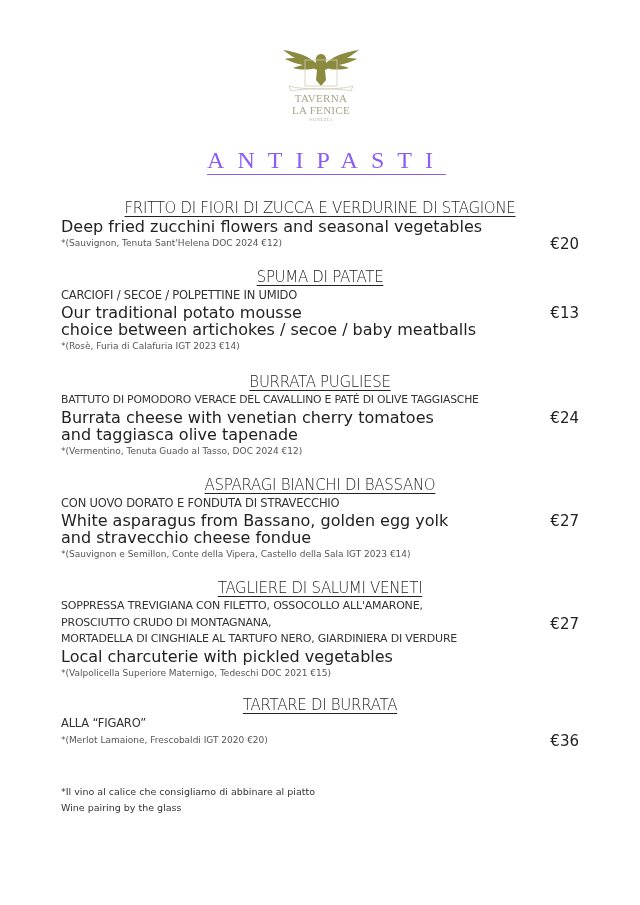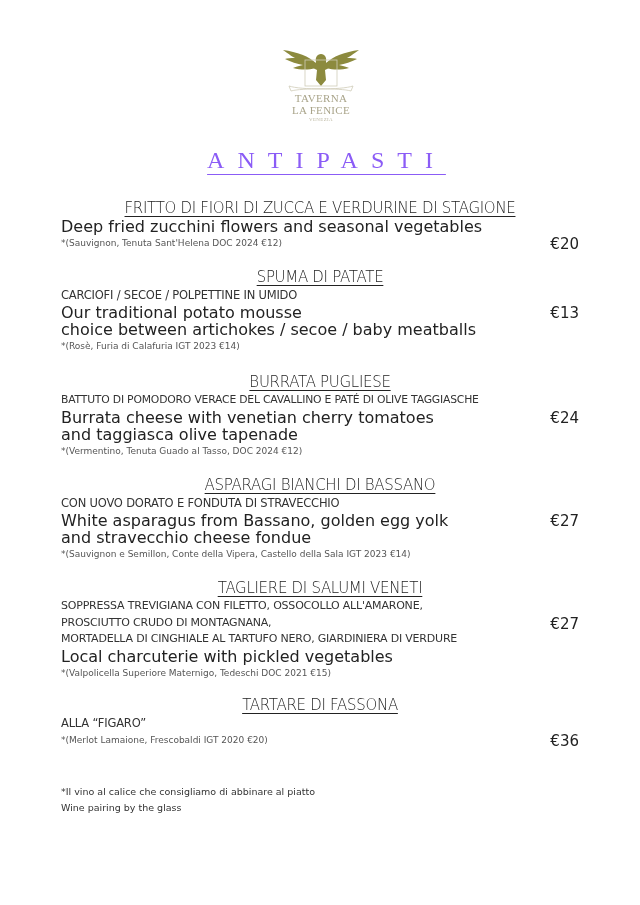--- a/index.html
+++ b/index.html
@@ -80,21 +80,21 @@
   <div class="item-name">TAGLIERE DI SALUMI VENETI</div>
   <div class="item-price">€27</div>
   <div class="caps" style="font-size:11px">SOPPRESSA TREVIGIANA CON FILETTO, OSSOCOLLO ALL'AMARONE,</div>
   <div class="caps" style="font-size:11px">PROSCIUTTO CRUDO DI MONTAGNANA,</div>
   <div class="caps" style="font-size:11px">MORTADELLA DI CINGHIALE AL TARTUFO NERO, GIARDINIERA DI VERDURE</div>
   <div class="en">Local charcuterie with pickled vegetables</div>
   <div class="wine">*(Valpolicella Superiore Maternigo, Tedeschi  DOC 2021  €15)</div>
 </div>
 
 <div class="item" style="top:695px">
-  <div class="item-name">TARTARE DI FASSONA</div>
+  <div class="item-name">TARTARE DI BURRATA</div>
   <div class="item-price">€36</div>
   <div class="caps">ALLA “FIGARO”</div>
   <div class="wine">*(Merlot Lamaione, Frescobaldi IGT 2020   €20)</div>
 </div>
 
 <div class="foot">
   <div>*Il vino al calice che consigliamo di abbinare al piatto</div>
   <div>Wine pairing by the glass</div>
 </div>
 

